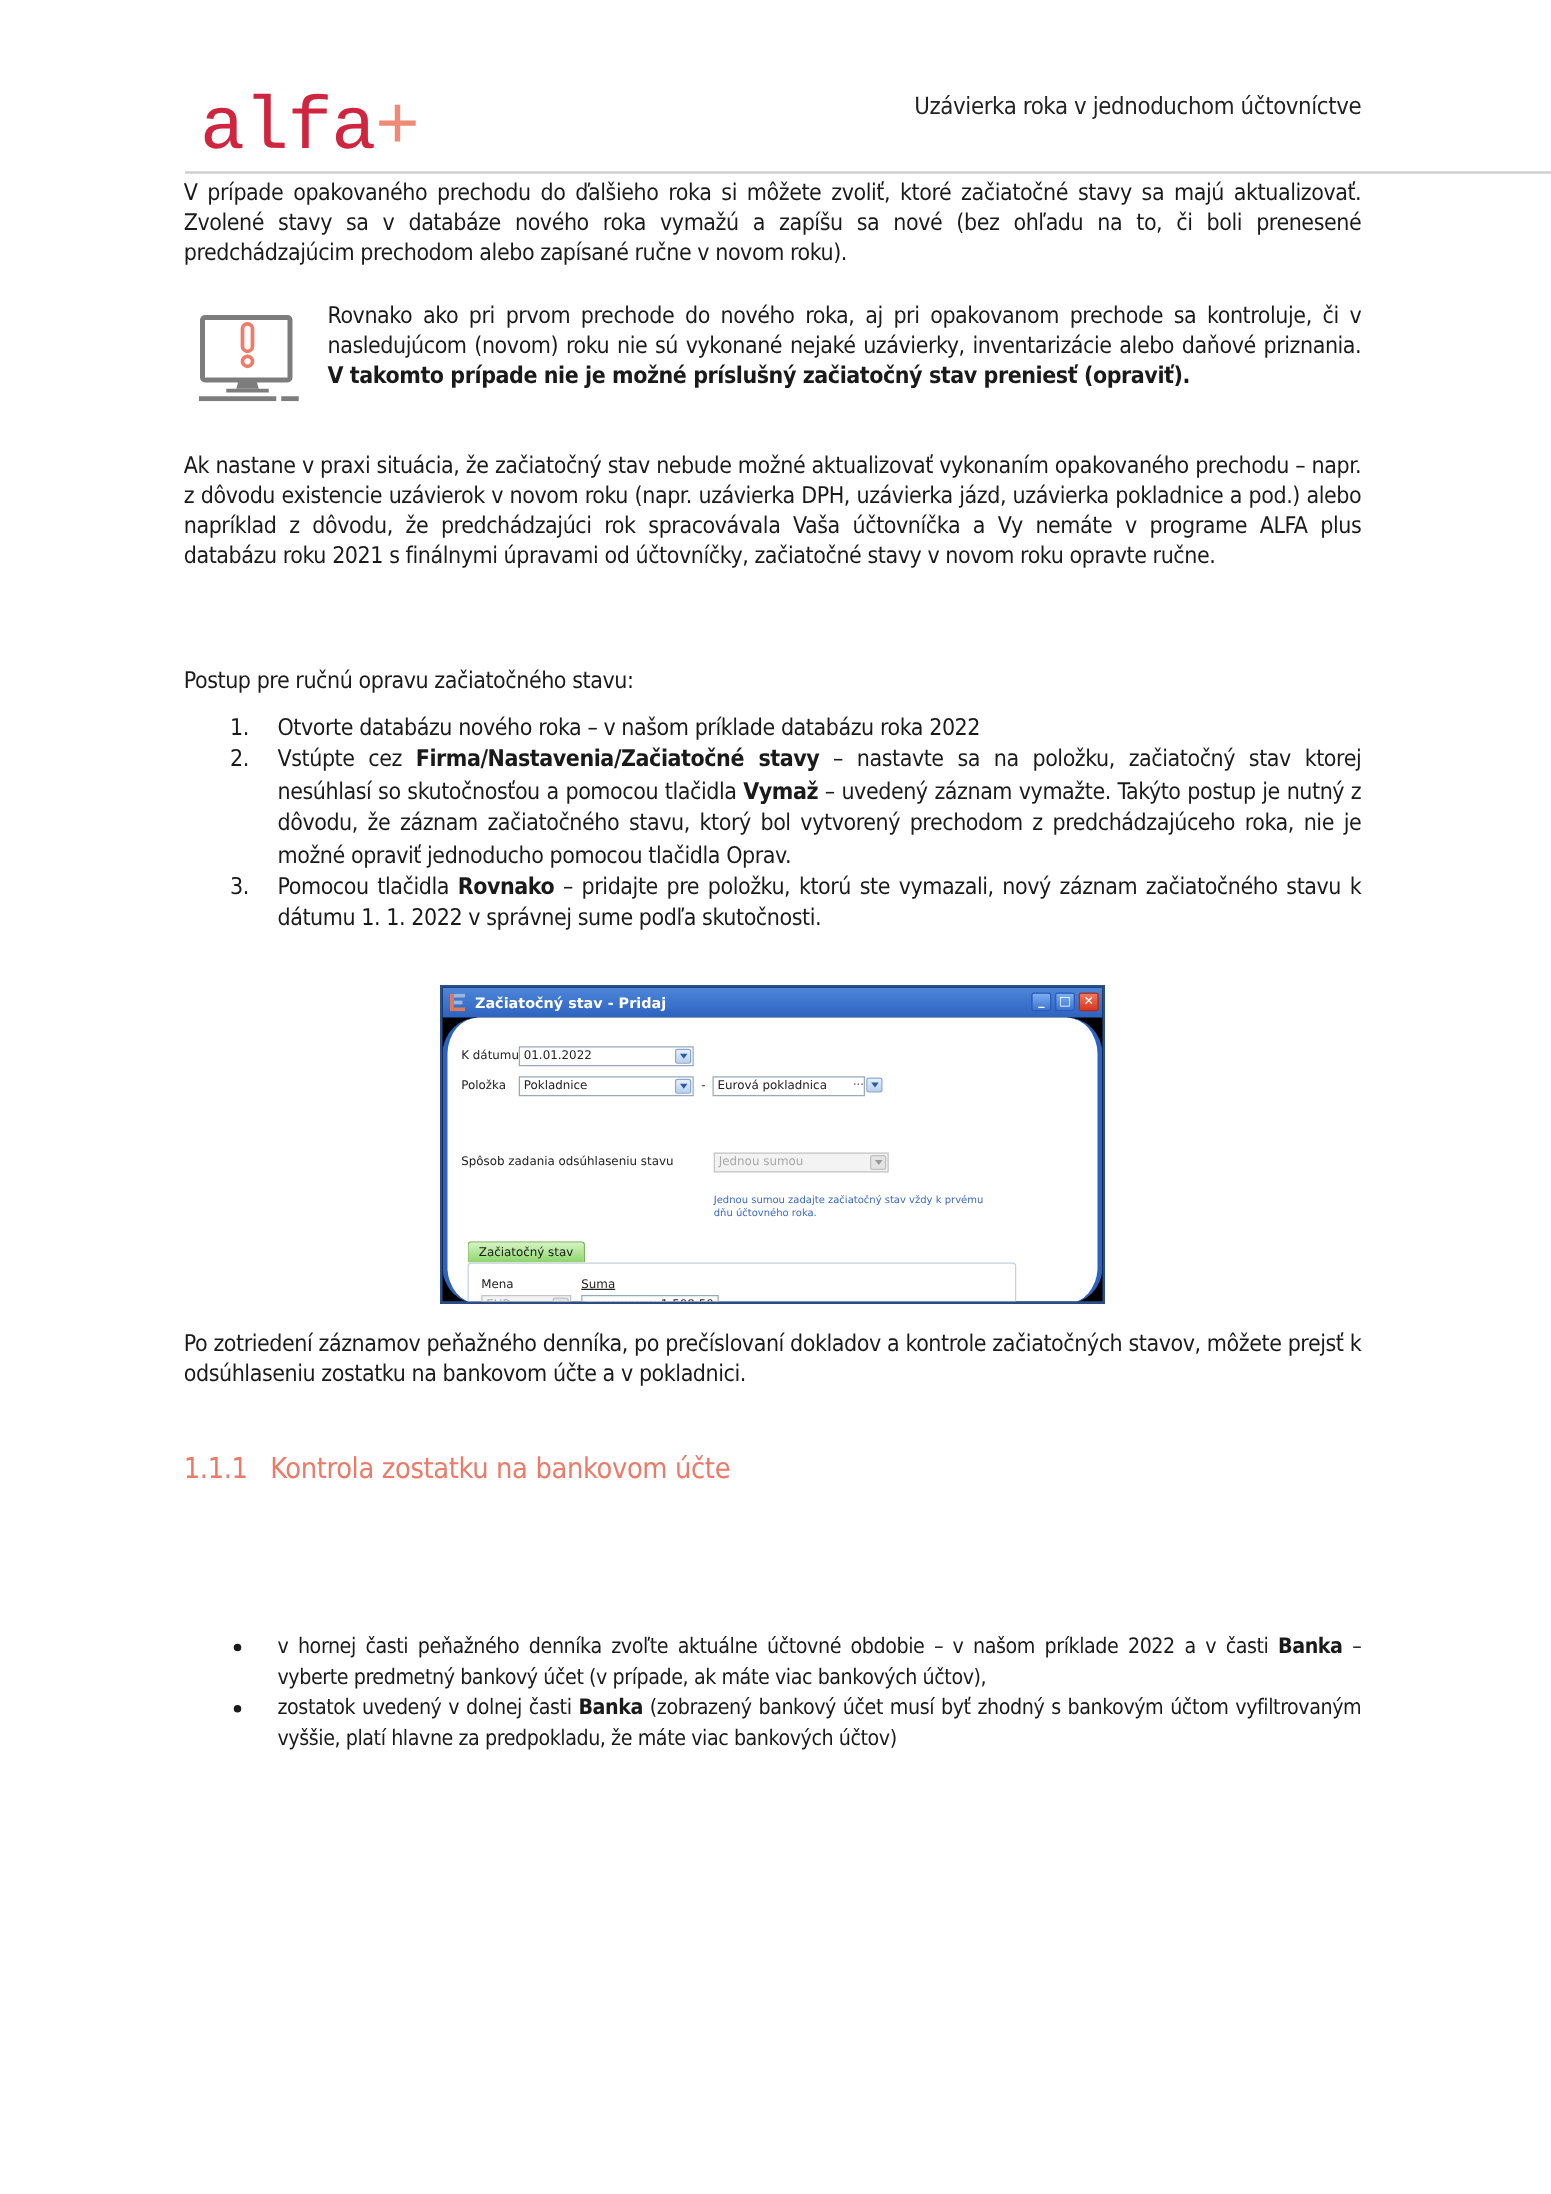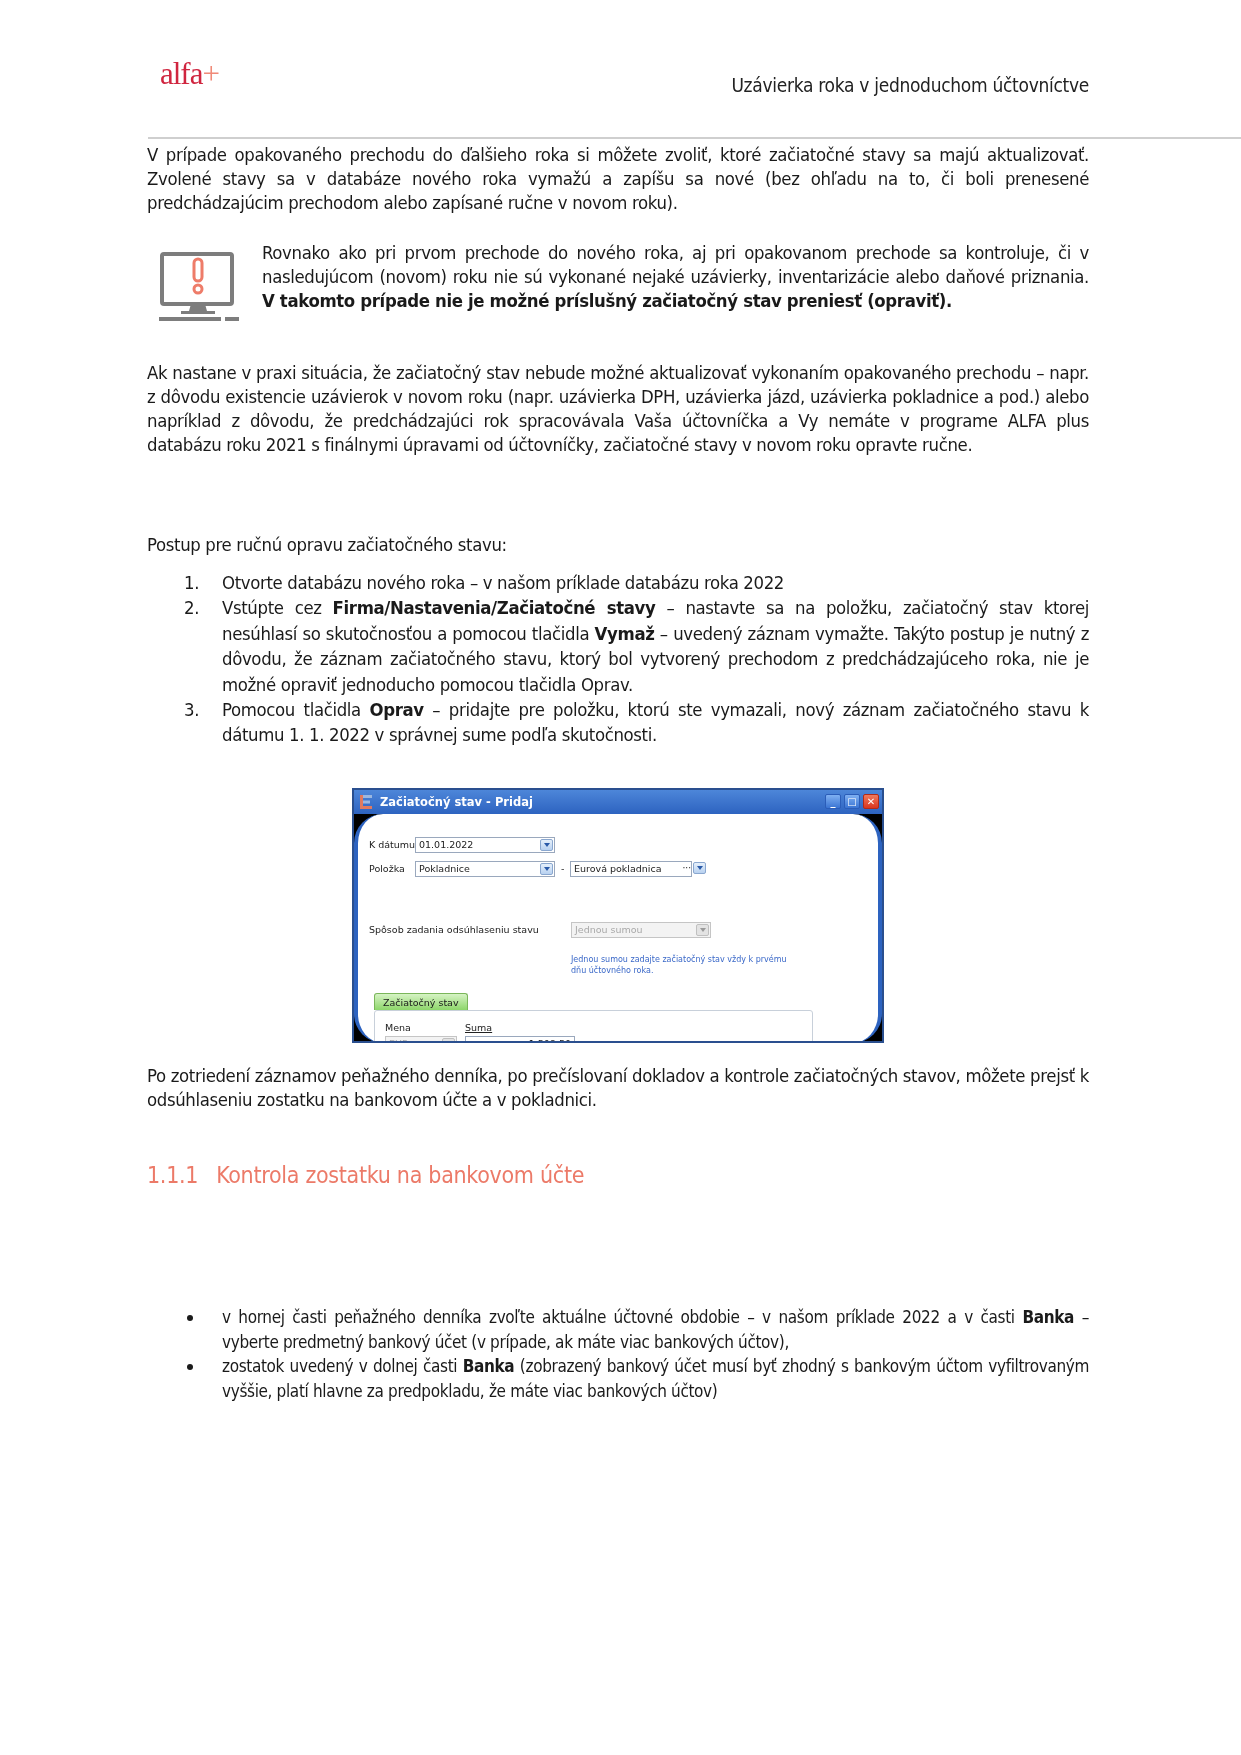--- a/index.html
+++ b/index.html
@@ -1,20 +1,20 @@
 <!DOCTYPE html>
 <html><head>
 <meta charset="utf-8">
 <style>
   html, body { margin:0; padding:0; background:#fff; }
   body { width:1241px; height:1755px; position:relative; overflow:hidden;
          font-family:"DejaVu Sans Condensed","DejaVu Sans", sans-serif; color:#1a1a1a; }
   .page { position:absolute; left:0; top:0; width:1241px; height:1755px; }
-  .logo { position:absolute; left:160px; top:58px; font-family:Liberation Serif, serif;
-          font-size:31px; letter-spacing:-1px; color:#d0253f; line-height:1; }
+  .logo { position:absolute; left:160px; top:73px; font-family:Liberation Mono, monospace;
+          font-size:60px; letter-spacing:-1px; color:#d0253f; line-height:1; }
   .logo .plus { color:#f08a78; font-weight:normal; }
   .header-title { position:absolute; right:152px; top:74px; font-size:19px; color:#222;
                   letter-spacing:-0.3px; }
   .header-rule { position:absolute; left:148px; right:0; top:137px; height:2px; background:#cfcfcf; }
   .para { position:absolute; left:147px; width:942px; font-size:18.4px; line-height:24px;
           text-align:justify; letter-spacing:-0.35px; margin:0; }
   .note { position:absolute; left:262px; width:827px; font-size:18.4px; line-height:24px;
           text-align:justify; letter-spacing:-0.35px; margin:0; }
   .warn-icon { position:absolute; left:159px; top:251px; width:85px; height:70px; }
   ol.steps { position:absolute; left:147px; width:942px; top:570px; margin:0; padding:0;
@@ -92,21 +92,21 @@
     <li>
       <span class="num">1.</span>
       <span>Otvorte databázu nového roka – v našom príklade databázu roka 2022</span>
     </li>
     <li>
       <span class="num">2.</span>
       <span>Vstúpte cez </span><b>Firma/Nastavenia/Začiatočné stavy</b><span> – nastavte sa na položku, začiatočný stav ktorej nesúhlasí so skutočnosťou a pomocou tlačidla </span><b>Vymaž</b><span> – uvedený záznam vymažte. Takýto postup je nutný z dôvodu, že záznam začiatočného stavu, ktorý bol vytvorený prechodom z predchádzajúceho roka, nie je možné opraviť jednoducho pomocou tlačidla Oprav.</span>
     </li>
     <li>
       <span class="num">3.</span>
-      <span>Pomocou tlačidla </span><b>Oprav</b><span> – pridajte pre položku, ktorú ste vymazali, nový záznam začiatočného stavu k dátumu 1. 1. 2022 v správnej sume podľa skutočnosti.</span>
+      <span>Pomocou tlačidla </span><b>Rovnako</b><span> – pridajte pre položku, ktorú ste vymazali, nový záznam začiatočného stavu k dátumu 1. 1. 2022 v správnej sume podľa skutočnosti.</span>
     </li>
   </ol>
 
   <div class="win">
     <div class="win-title">
       <svg class="app-icon" viewBox="0 0 12 14">
         <rect x="0" y="0" width="3" height="14" fill="#e07a5f"></rect>
         <rect x="3" y="0" width="9" height="3" fill="#9bb7e0"></rect>
         <rect x="3" y="5.5" width="7" height="3" fill="#9bb7e0"></rect>
         <rect x="3" y="11" width="9" height="3" fill="#e07a5f"></rect>

